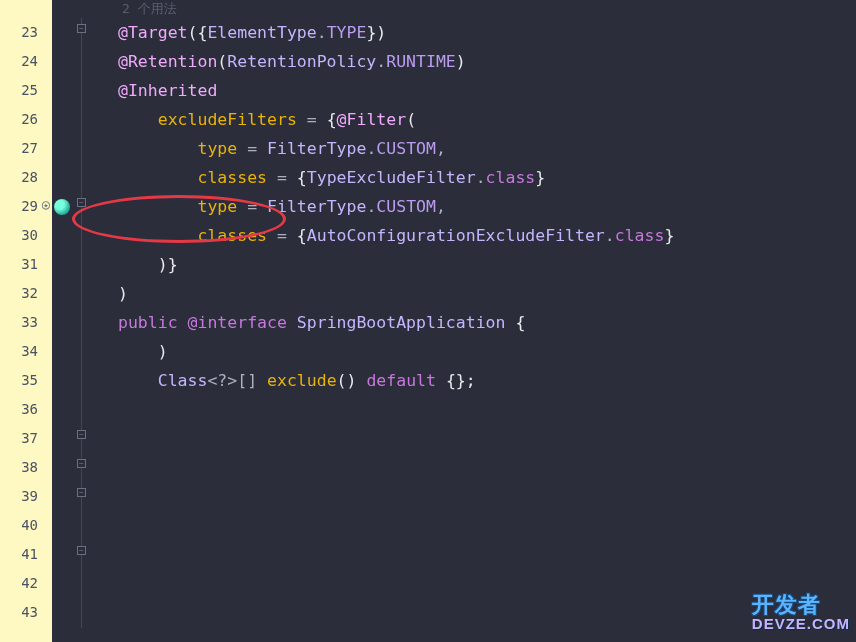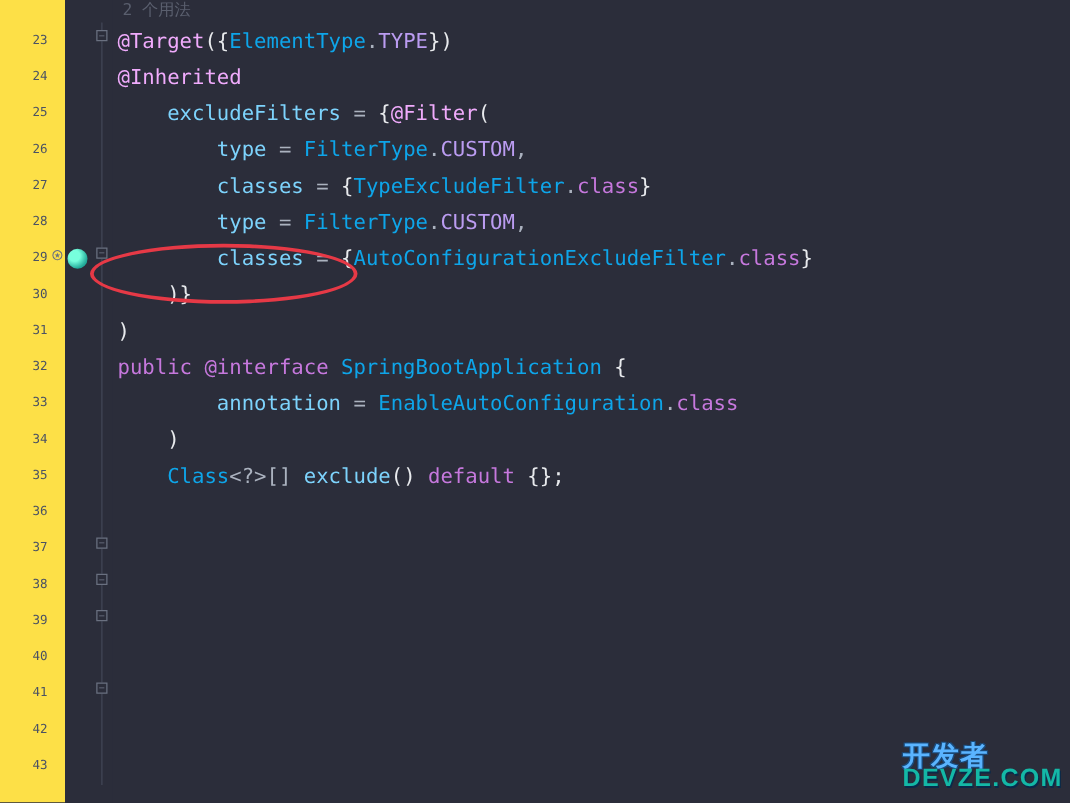--- a/index.html
+++ b/index.html
@@ -12,27 +12,27 @@
       height: 642px;
       overflow: hidden;
       position: relative;
     }
     .editor {
       display: flex;
       height: 100%;
     }
     .gutter {
       width: 52px;
-      background: #fde047;
+      background: #fef9c3;
       color: #4b5263;
       text-align: right;
       padding-right: 14px;
       line-height: 29px;
       user-select: none;
-      font-size: 10px;
+      font-size: 14px;
     }
     .gutter-line {
       position: relative;
       height: 29px;
     }
     .marker-area {
       width: 24px;
       background: #2b2d3a;
       position: relative;
     }
@@ -70,36 +70,37 @@
       background: #2b2d3a;
       font-size: 8px;
       line-height: 7px;
       text-align: center;
       color: #6a7080;
     }
     .code {
       flex: 1;
       padding-left: 4px;
       line-height: 29px;
+      margin-left: 24px;
     }
     .code-line {
       height: 29px;
       white-space: pre;
       font-size: 16.5px;
     }
     .usage-hint {
       color: #5a5f6e;
       font-size: 13px;
       height: 18px;
       line-height: 18px;
       padding-left: 4px;
     }
     .tk-gold { color: #f0abfc; }
-    .tk-cyan { color: #0ea5e9; }
-    .tk-blue { color: #7dd3fc; }
+    .tk-cyan { color: #c4b5fd; }
+    .tk-blue { color: #eab308; }
     .tk-lpurple { color: #bb9cf1; }
     .tk-key { color: #c678dd; }
     .tk-gray { color: #abb2bf; }
     .tk-paren { color: #e8eaed; }
     .circle-anno {
       position: absolute;
       border: 3px solid #e63946;
       border-radius: 50%;
       pointer-events: none;
       z-index: 50;
@@ -113,22 +114,22 @@
       font-size: 22px;
       letter-spacing: 1px;
       z-index: 60;
     }
     .watermark .wm-top {
       color: #5ab4ff;
       text-shadow: 1px 1px 0 #1a4a7a, -1px -1px 0 #1a4a7a, 1px -1px 0 #1a4a7a, -1px 1px 0 #1a4a7a;
       line-height: 20px;
     }
     .watermark .wm-bot {
-      color: #14b8a6;
-      font-size: 20px;
+      color: #c4b5fd;
+      font-size: 15px;
       text-shadow: 1px 1px 0 #0a2a4a;
       line-height: 17px;
     }
   </style>
 </head>
 <body>
 
 <div class="editor">
   <div class="gutter" id="gutter">
     <div class="gutter-line" style="height:18px"></div>
@@ -186,30 +187,30 @@
     <div class="fold-icon" style="top:24px">−</div>
     <div class="fold-icon" style="top:198px">−</div>
     <div class="fold-icon" style="top:430px">−</div>
     <div class="fold-icon" style="top:459px">−</div>
     <div class="fold-icon" style="top:488px">−</div>
     <div class="fold-icon" style="top:546px">−</div>
   </div>
   <div class="code" id="code">
     <div class="usage-hint">2 个用法</div>
   <div class="code-line"><span class="tk-gold">@Target</span><span class="tk-paren">(</span><span class="tk-paren">{</span><span class="tk-cyan">ElementType</span><span class="tk-gray">.</span><span class="tk-lpurple">TYPE</span><span class="tk-paren">}</span><span class="tk-paren">)</span></div>
+      <div class="code-line"><span class="tk-gold">@Retention</span><span class="tk-paren">(</span><span class="tk-cyan">RetentionPolicy</span><span class="tk-gray">.</span><span class="tk-lpurple">RUNTIME</span><span class="tk-paren">)</span></div>
       <div class="code-line"><span class="tk-gold">@Inherited</span></div>
       <div class="code-line"><span>    </span><span class="tk-blue">excludeFilters</span><span class="tk-gray"> = </span><span class="tk-paren">{</span><span class="tk-gold">@Filter</span><span class="tk-paren">(</span></div>
       <div class="code-line"><span>        </span><span class="tk-blue">type</span><span class="tk-gray"> = </span><span class="tk-cyan">FilterType</span><span class="tk-gray">.</span><span class="tk-lpurple">CUSTOM</span><span class="tk-gray">,</span></div>
       <div class="code-line"><span>        </span><span class="tk-blue">classes</span><span class="tk-gray"> = </span><span class="tk-paren">{</span><span class="tk-cyan">TypeExcludeFilter</span><span class="tk-gray">.</span><span class="tk-key">class</span><span class="tk-paren">}</span></div>
       <div class="code-line"><span>        </span><span class="tk-blue">type</span><span class="tk-gray"> = </span><span class="tk-cyan">FilterType</span><span class="tk-gray">.</span><span class="tk-lpurple">CUSTOM</span><span class="tk-gray">,</span></div>
       <div class="code-line"><span>        </span><span class="tk-blue">classes</span><span class="tk-gray"> = </span><span class="tk-paren">{</span><span class="tk-cyan">AutoConfigurationExcludeFilter</span><span class="tk-gray">.</span><span class="tk-key">class</span><span class="tk-paren">}</span></div>
       <div class="code-line"><span>    </span><span class="tk-paren">)</span><span class="tk-paren">}</span></div>
       <div class="code-line"><span class="tk-paren">)</span></div>
       <div class="code-line"><span class="tk-key">public </span><span class="tk-key">@interface</span><span class="tk-gray"> </span><span class="tk-cyan">SpringBootApplication</span><span class="tk-gray"> </span><span class="tk-paren">{</span></div>
-      <div class="code-line"><span>        </span><span class="tk-blue">annotation</span><span class="tk-gray"> = </span><span class="tk-cyan">EnableAutoConfiguration</span><span class="tk-gray">.</span><span class="tk-key">class</span></div>
       <div class="code-line"><span>    </span><span class="tk-paren">)</span></div>
       <div class="code-line"><span>    </span><span class="tk-cyan">Class</span><span class="tk-gray">&lt;?&gt;[] </span><span class="tk-blue">exclude</span><span class="tk-paren">() </span><span class="tk-key">default </span><span class="tk-paren">{};</span></div>
       <div class="code-line"></div>
     </div>
 </div>
 
 <div class="circle-anno" id="anno" style="top: 195px; left: 72px; width: 214px; height: 48px;"></div>
 
 <div class="watermark">
   <div class="wm-top">开发者</div>

